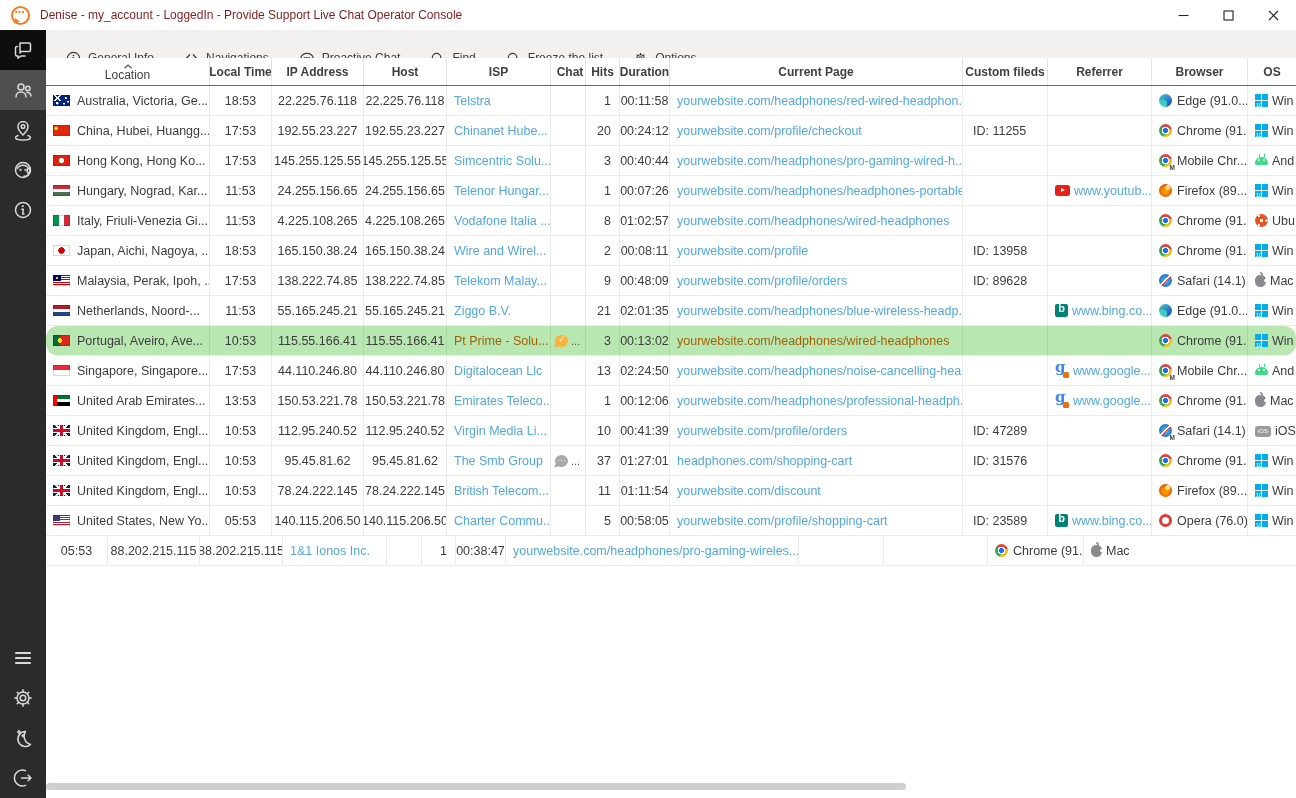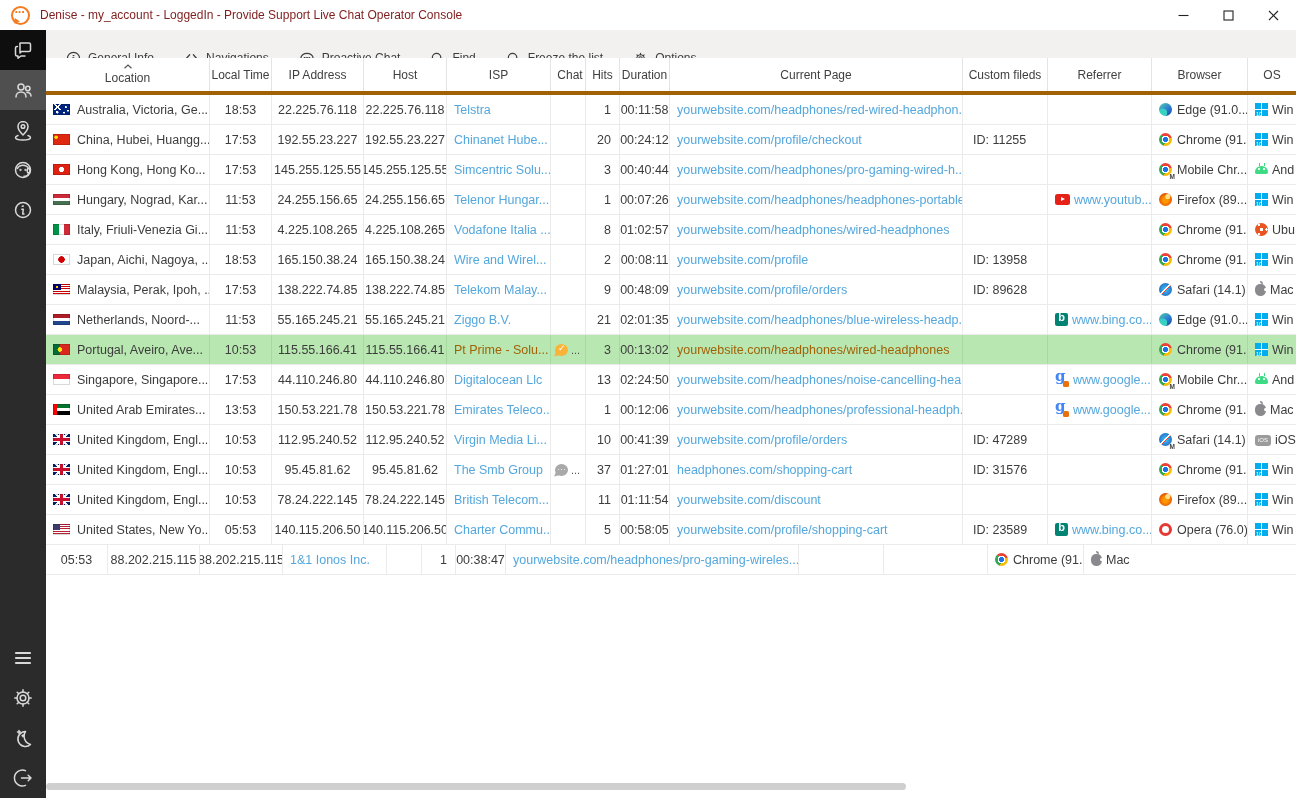--- a/index.html
+++ b/index.html
@@ -24,30 +24,30 @@
   .sb-item.selected{background:#4f4f4f;}
   .sb-spacer{margin-top:auto;}
 
   
   .toolbar{position:absolute;left:46px;top:30px;width:1250px;height:28px;background:#f2f1f0;display:flex;align-items:center;gap:30px;padding-left:20px;}
   .tb-btn{display:flex;align-items:center;gap:7px;font-size:12px;color:#3d3d3d;margin-top:28px;}
   .tb-btn svg{stroke:#3d3d3d;stroke-width:1.3;fill:none;stroke-linecap:round;stroke-linejoin:round;}
 
   
   .table{position:absolute;left:46px;top:58px;width:1250px;}
-  .thead{display:flex;height:37px;background:#fff;border-bottom:4px solid #a16207;}
+  .thead{display:flex;height:28px;background:#fff;border-bottom:1px solid #a16207;}
   .th{position:relative;display:flex;align-items:center;justify-content:center;font-size:12px;color:#3f3f3f;
       border-right:1px solid #e4e4e4;height:100%;overflow:hidden;white-space:nowrap;}
   .sort-caret{position:absolute;top:0px;left:50%;transform:translateX(-50%);}
   .sort-caret svg{stroke:#555;stroke-width:1.2;fill:none;}
   .th .lbl{margin-top:6px;}
-  .th.flat .lbl{margin-top:0;}
+  .th.flat .lbl{margin-top:0;font-weight:bold;}
 
   .row{display:flex;height:30px;background:#fff;border-bottom:1px solid #ebebeb;align-items:stretch;}
-  .row.highlight{background:#b9e7b1;}
+  .row.highlight{background:#b9e7b1;border-radius:12px;}
   .cell{display:flex;align-items:center;border-right:1px solid #ebebeb;overflow:hidden;white-space:nowrap;
         font-size:12.5px;color:#3c3c3c;padding-left:7px;}
   .row.highlight .cell{border-right-color:#a8d9a1;border-bottom-color:#a8d9a1;}
   a{text-decoration:none;color:#54a7dd;cursor:pointer;}
   .row.highlight a{color:#a16207;}
 
   .c-location{width:164px;}
   .c-time{width:62px;justify-content:center;padding-left:0;}
   .c-ip{width:92px;justify-content:center;padding-left:0;}
   .c-host{width:83px;justify-content:center;padding-left:0;}

